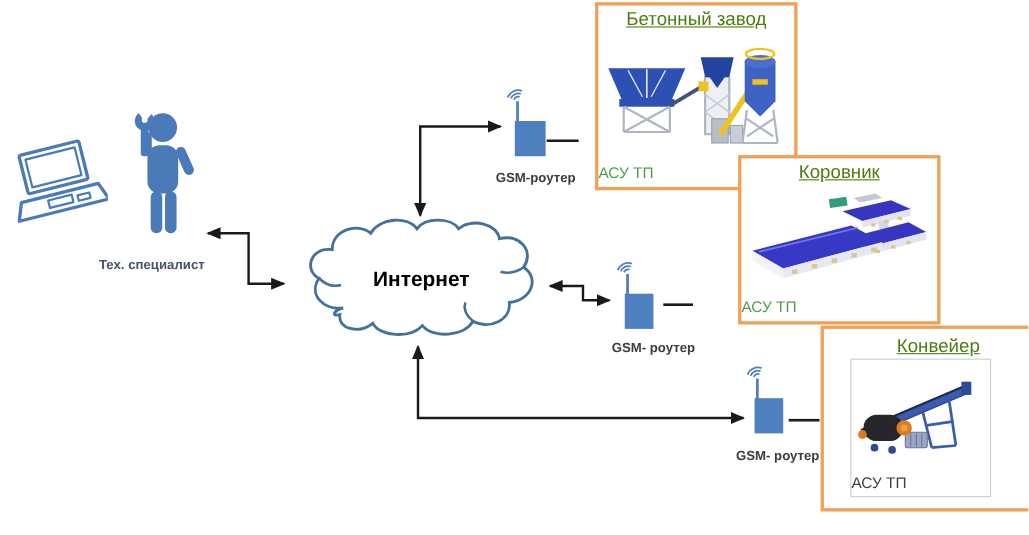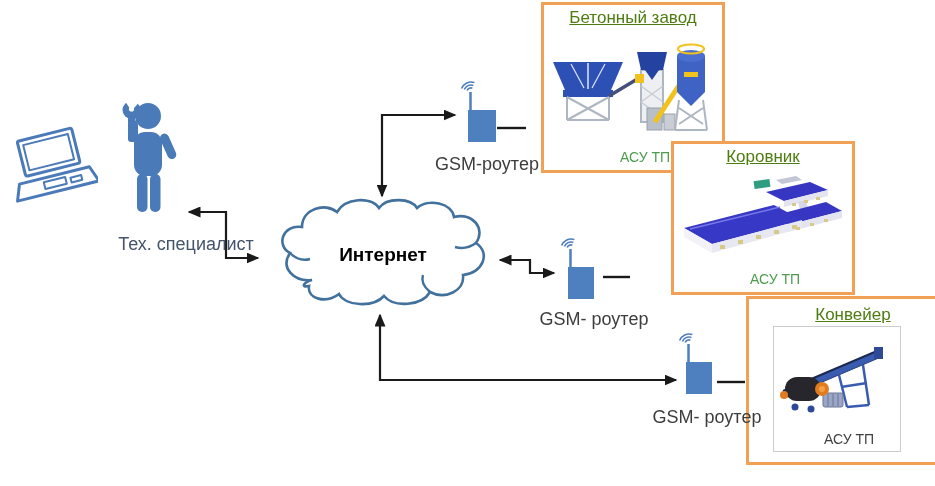--- a/index.html
+++ b/index.html
@@ -1,34 +1,34 @@
 <!DOCTYPE html>
 <html><head>
 <meta charset="utf-8">
 <style>
   html,body{margin:0;padding:0;background:#fff;}
   .canvas{position:relative;width:935px;height:486px;background:#ffffff;overflow:hidden;
           font-family:"Liberation Sans",sans-serif;}
   .abs{position:absolute;}
   .overlay{position:absolute;left:0;top:0;z-index:1;}
   .fig{position:absolute;z-index:2;}
-  .lbl{position:absolute;z-index:6;font-size:18px;color:#3d3d3d;white-space:nowrap;
-       transform:translateX(-50%);}
+  .lbl{position:absolute;z-index:6;font-size:12px;color:#3d3d3d;white-space:nowrap;
+       transform:translateX(-50%);font-weight:bold;}
   .lbl.spec{color:#44546a;}
   .cloud{position:absolute;left:272px;top:196px;width:222px;height:118px;z-index:2;
          display:flex;align-items:center;justify-content:center;}
   .cloud svg{position:absolute;left:0;top:0;}
   .cloud-label{position:relative;z-index:3;font-weight:bold;font-size:19px;color:#000;}
   .site-box{position:absolute;background:#ffffff;border:3px solid #f0a155;box-sizing:border-box;}
   .site-box.b1{left:541px;top:2px;width:184px;height:171px;z-index:2;}
   .site-box.b2{left:671px;top:141px;width:184px;height:154px;z-index:3;}
   .site-box.b3{left:746px;top:296px;width:214px;height:169px;z-index:4;}
   .site-title{position:absolute;top:3px;left:0;width:100%;text-align:center;
               font-size:17px;color:#4d7c0f;text-decoration:underline;white-space:nowrap;}
-  .site-sub{position:absolute;bottom:5px;left:0;width:100%;text-align:center;font-size:14px;margin-left:12px;}
+  .site-sub{position:absolute;bottom:5px;left:0;width:100%;text-align:left;font-size:14px;}
   .inner-frame{position:absolute;left:24px;top:27px;width:128px;height:126px;
                border:1px solid #c9cdd2;box-sizing:border-box;}
   .inner-frame svg{position:absolute;left:3px;top:8px;}
   .inner-frame .site-sub{bottom:4px;}
 </style>
 </head>
 <body>
 
 <div class="canvas">
 
@@ -73,21 +73,21 @@
         <rect x="38" y="34" width="28" height="44" rx="11"></rect>
         <rect x="63" y="36" width="9" height="27" rx="4.5" transform="rotate(-24 67 38)"></rect>
         <rect x="41" y="76" width="10.5" height="38" rx="5"></rect>
         <rect x="54" y="76" width="10.5" height="38" rx="5"></rect>
       </g>
       <polygon points="27,0 45,2 35.5,13" fill="#ffffff"></polygon>
       <circle cx="35.5" cy="11" r="2.6" fill="#ffffff"></circle>
     </svg>
   </div>
 
-  <div class="lbl spec" style="left:138px;top:234px;margin-left:48px;">Тех. специалист</div>
+  <div class="lbl spec" style="left:138px;top:234px;">Тех. специалист</div>
 
   <div class="cloud">
     <svg width="222" height="118" viewBox="0 0 222 118">
       <path d="M40,84 C22,86 8,72 18,57 C4,50 10,28 30,31 C30,13 53,6 65,16
                C73,2 99,0 107,12 C115,1 139,2 145,12 C156,2 180,7 182,21
                C201,16 214,33 204,47 C219,57 211,77 191,79 C193,95 173,104 158,96
                C150,110 122,112 112,100 C101,112 73,110 67,98 C54,108 35,103 37,90
                C28,92 32,86 40,84 Z" fill="#ffffff" stroke="#41719c" stroke-width="2.6"></path>
       <g fill="none" stroke="#41719c" stroke-width="2.4">
         <path d="M18,57 C24,63 31,65 38,63"></path>

